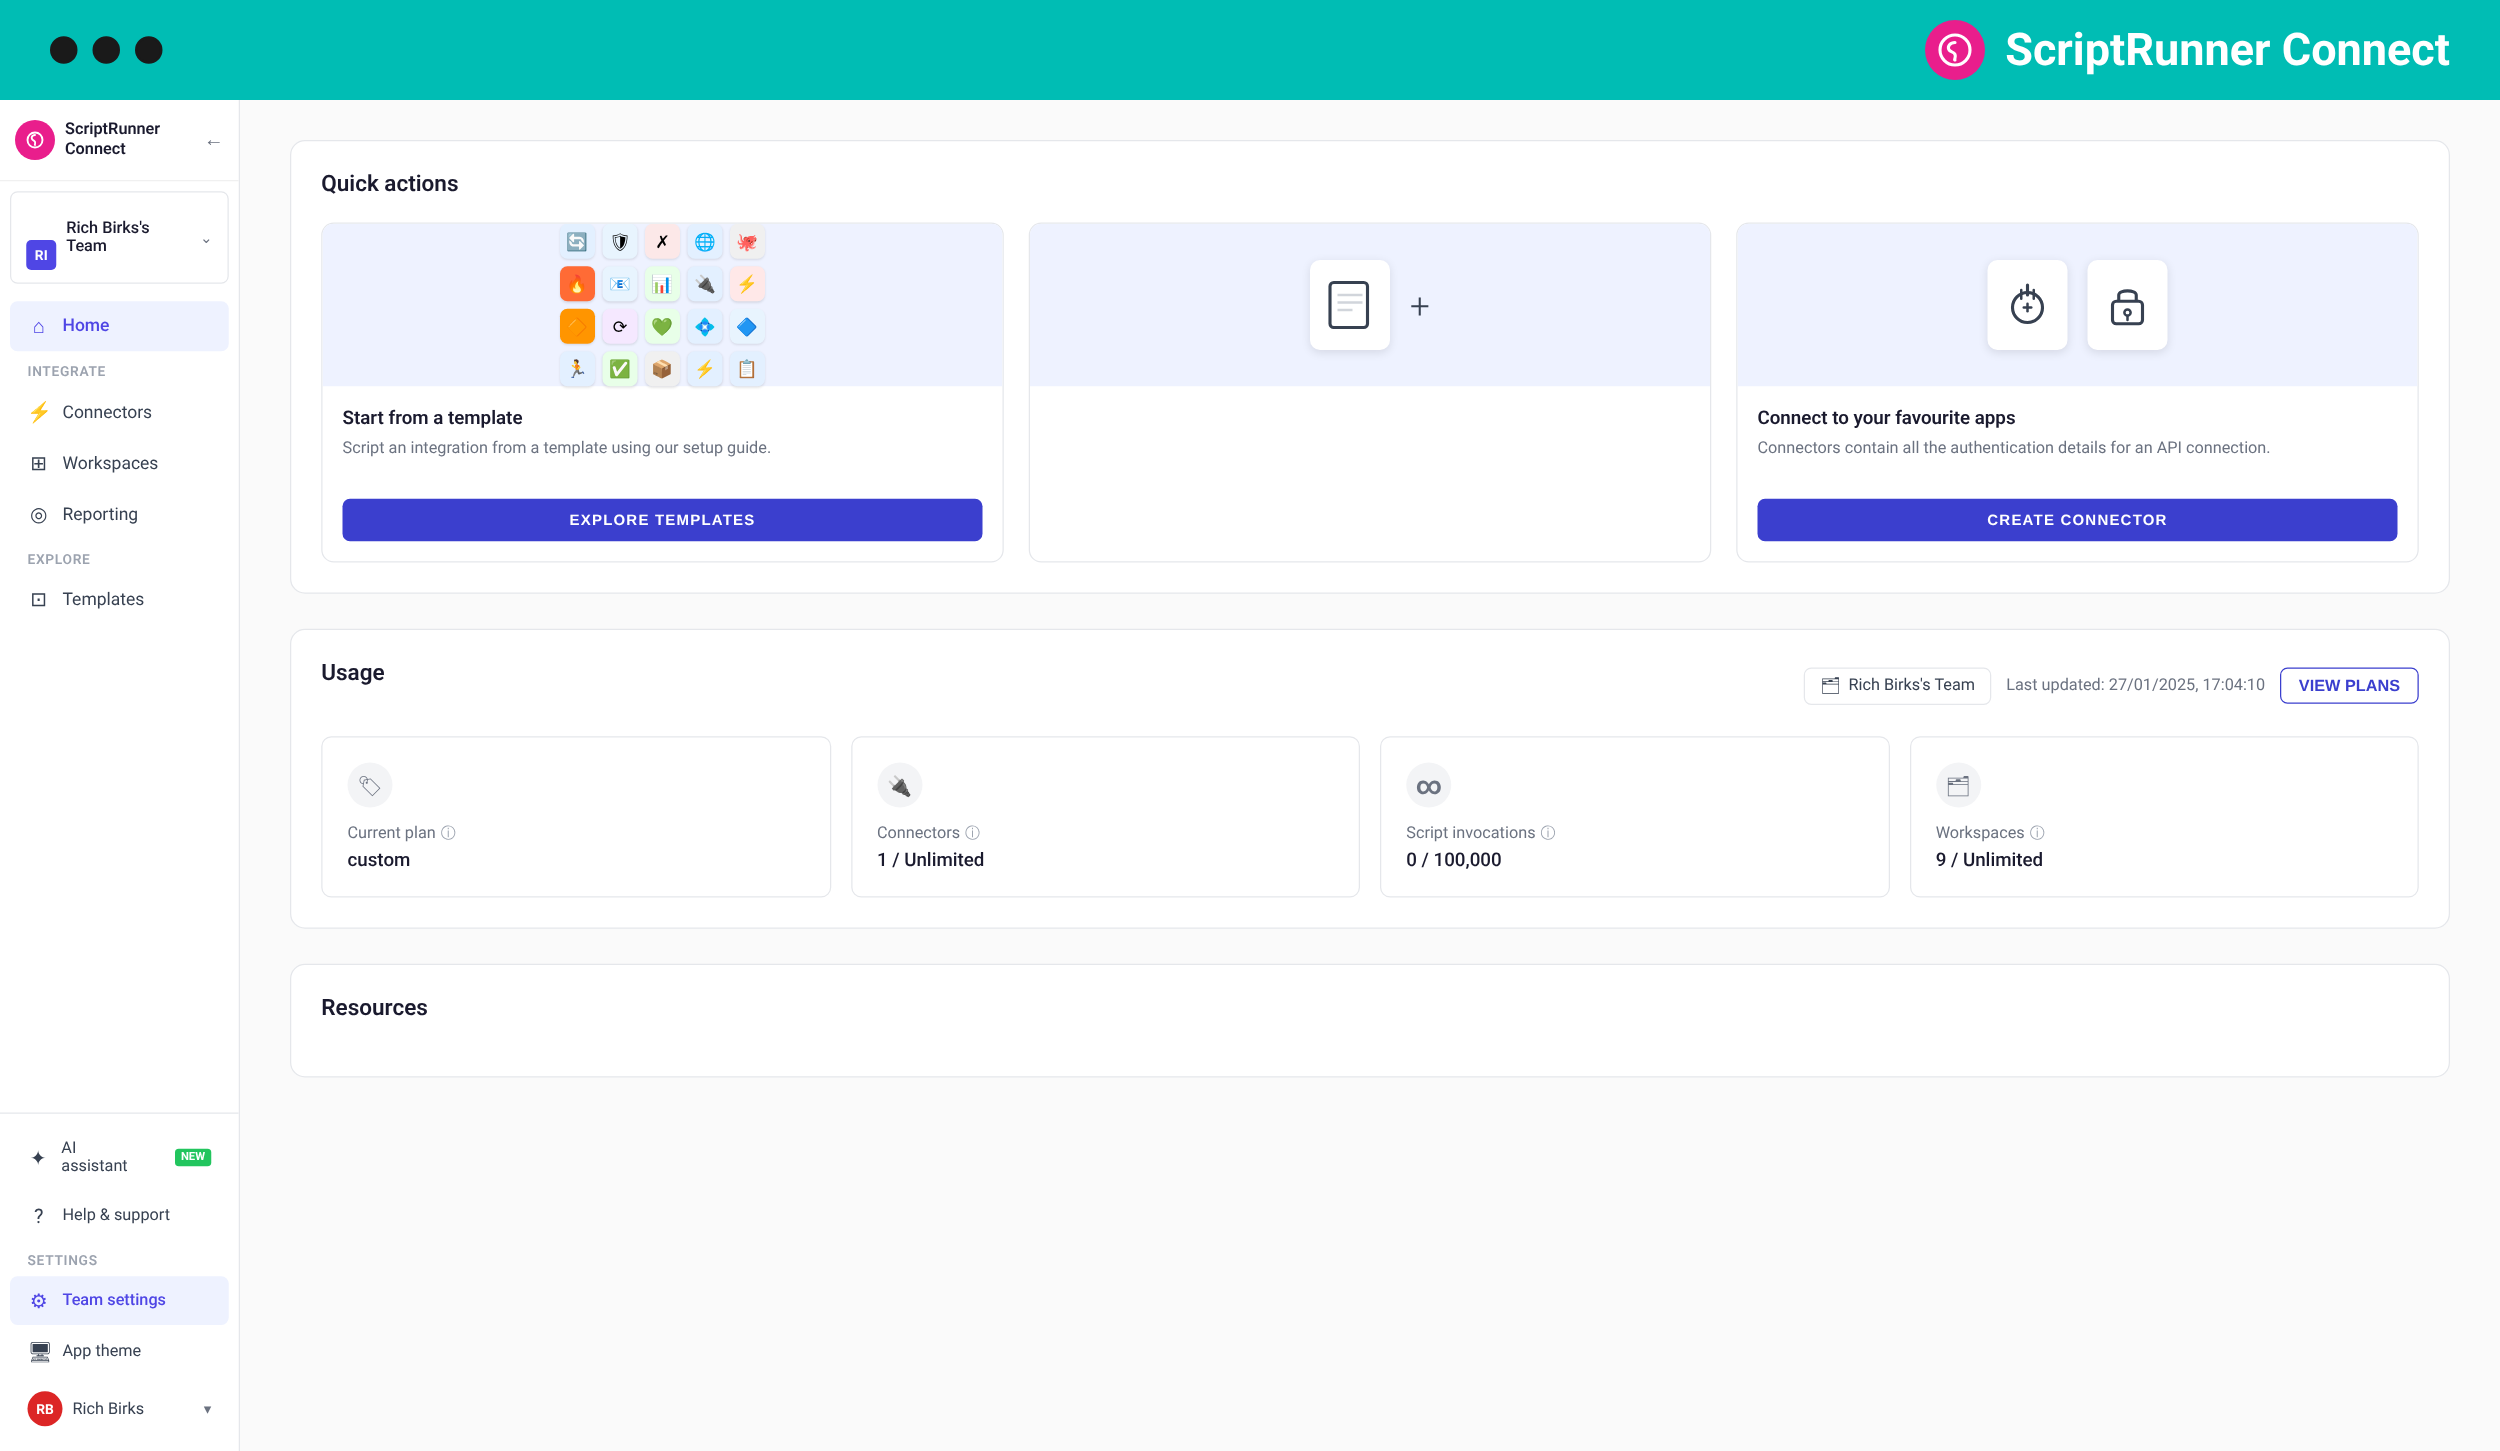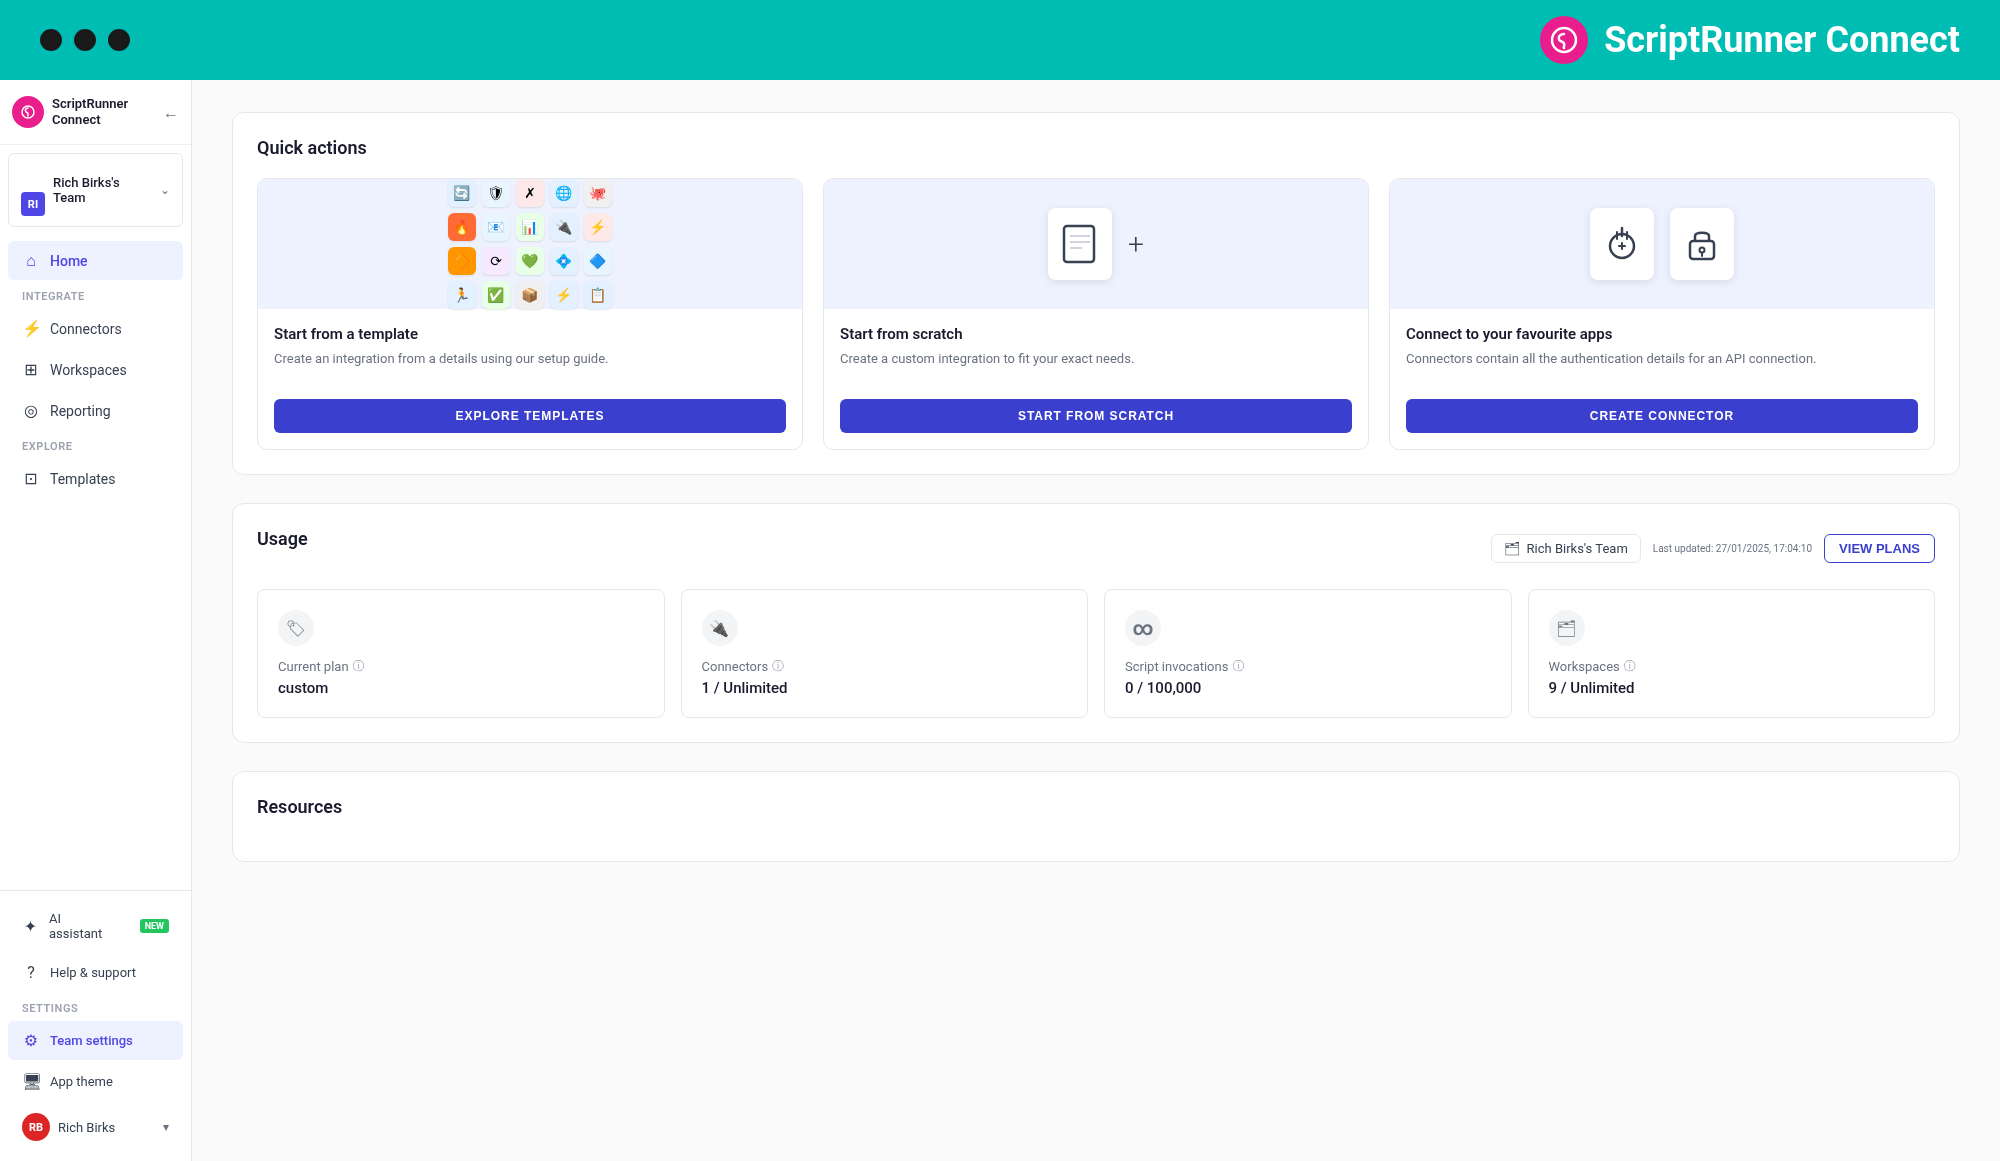--- a/index.html
+++ b/index.html
@@ -245,21 +245,21 @@
     .usage-header {
       display: flex; align-items: center; justify-content: space-between;
       margin-bottom: 20px;
     }
     .usage-header-right { display: flex; align-items: center; gap: 12px; }
     .usage-team-badge {
       display: flex; align-items: center; gap: 6px;
       padding: 6px 12px; border: 1px solid #e5e7eb; border-radius: 6px;
       font-size: 13px; color: #374151;
     }
-    .usage-timestamp { font-size: 10px; color: #6b7280; }
+    .usage-timestamp { font-size: 13px; color: #6b7280; }
     .view-plans-btn {
       padding: 6px 14px;
       border: 1px solid #3b3fce;
       border-radius: 6px;
       background: white;
       color: #3b3fce;
       font-size: 13px;
       font-weight: 600;
       cursor: pointer;
     }
@@ -439,43 +439,38 @@
 
               <div class="template-icon-item" style="background:#e3f0ff;">🏃</div>
               <div class="template-icon-item" style="background:#e8ffe8;">✅</div>
               <div class="template-icon-item" style="background:#f0f0f0;">📦</div>
               <div class="template-icon-item" style="background:#e3f0ff;">⚡</div>
               <div class="template-icon-item" style="background:#e3f0ff;">📋</div>
             </div>
           </div>
           <div class="action-card-body">
             <div class="action-card-title">Start from a template</div>
-            <div class="action-card-desc">Create an integration from a details using our setup guide.</div>
+            <div class="action-card-desc">Script an integration from a template using our setup guide.</div>
             <button class="action-btn">EXPLORE TEMPLATES</button>
           </div>
         </div>
 
         <div class="action-card">
           <div class="action-card-preview">
             <div class="scratch-preview">
               <div class="scratch-card">
                 <svg width="36" height="40" viewBox="0 0 36 40" fill="none">
                   <rect x="2" y="2" width="30" height="36" rx="3" stroke="#374151" stroke-width="2.5" fill="white"></rect>
                   <line x1="8" y1="12" x2="28" y2="12" stroke="#d1d5db" stroke-width="2"></line>
                   <line x1="8" y1="18" x2="28" y2="18" stroke="#d1d5db" stroke-width="2"></line>
                   <line x1="8" y1="24" x2="20" y2="24" stroke="#d1d5db" stroke-width="2"></line>
                 </svg>
               </div>
               <div class="scratch-plus">+</div>
             </div>
-          </div>
-          <div class="action-card-body">
-            <div class="action-card-title">Start from scratch</div>
-            <div class="action-card-desc">Create a custom integration to fit your exact needs.</div>
-            <button class="action-btn">START FROM SCRATCH</button>
           </div>
         </div>
 
         <div class="action-card">
           <div class="action-card-preview">
             <div class="connector-preview">
               <div class="connector-card">
                 <svg width="32" height="36" viewBox="0 0 32 36" fill="none">
                   <circle cx="16" cy="20" r="12" stroke="#374151" stroke-width="2.5" fill="white"></circle>
                   <line x1="16" y1="2" x2="16" y2="10" stroke="#374151" stroke-width="2.5" stroke-linecap="round"></line>

